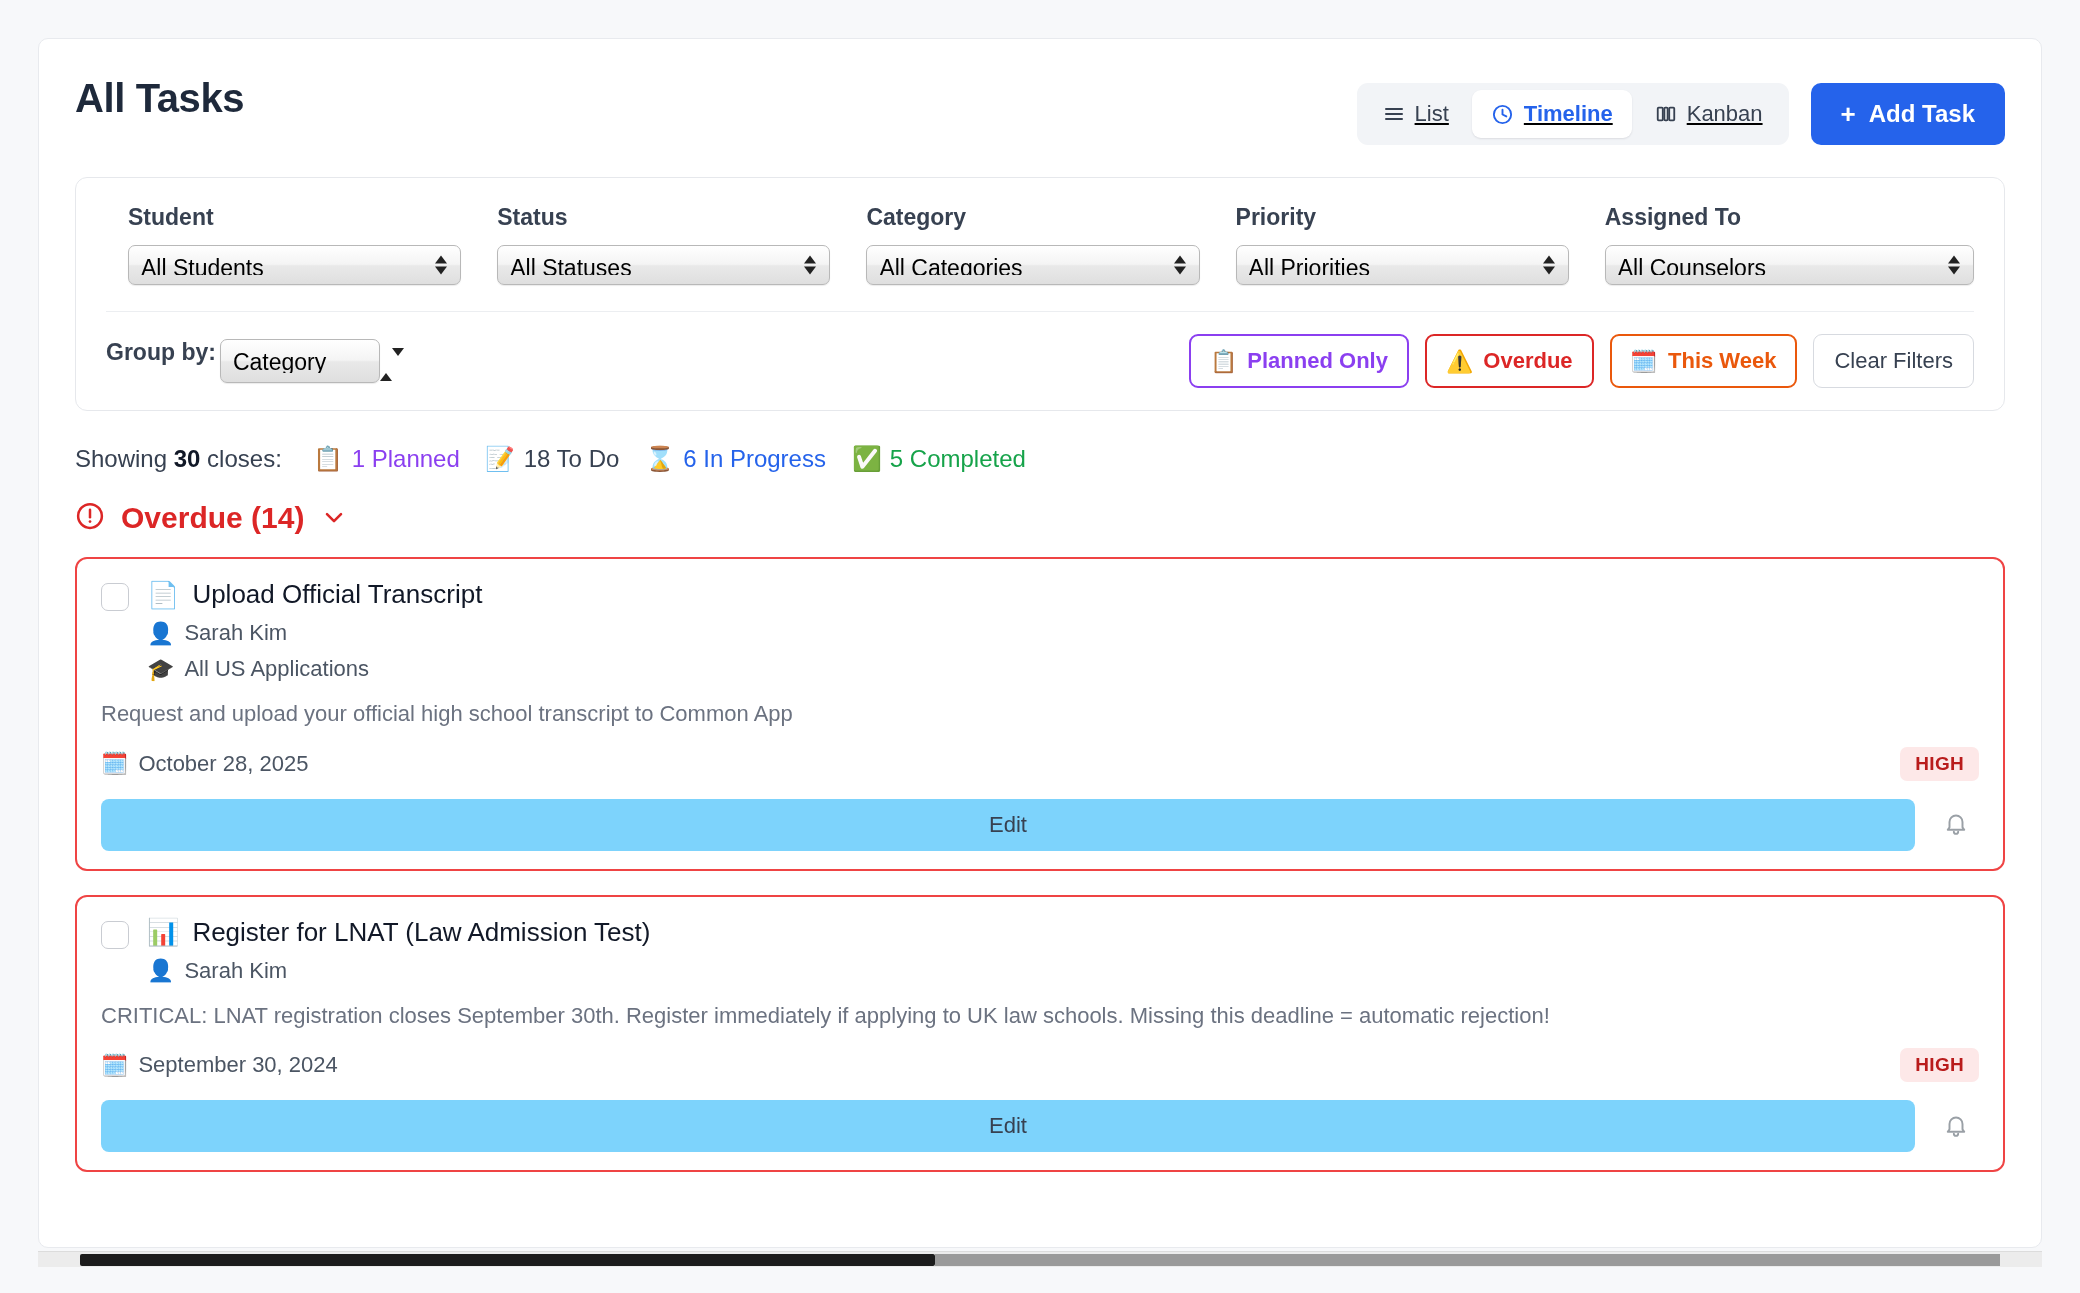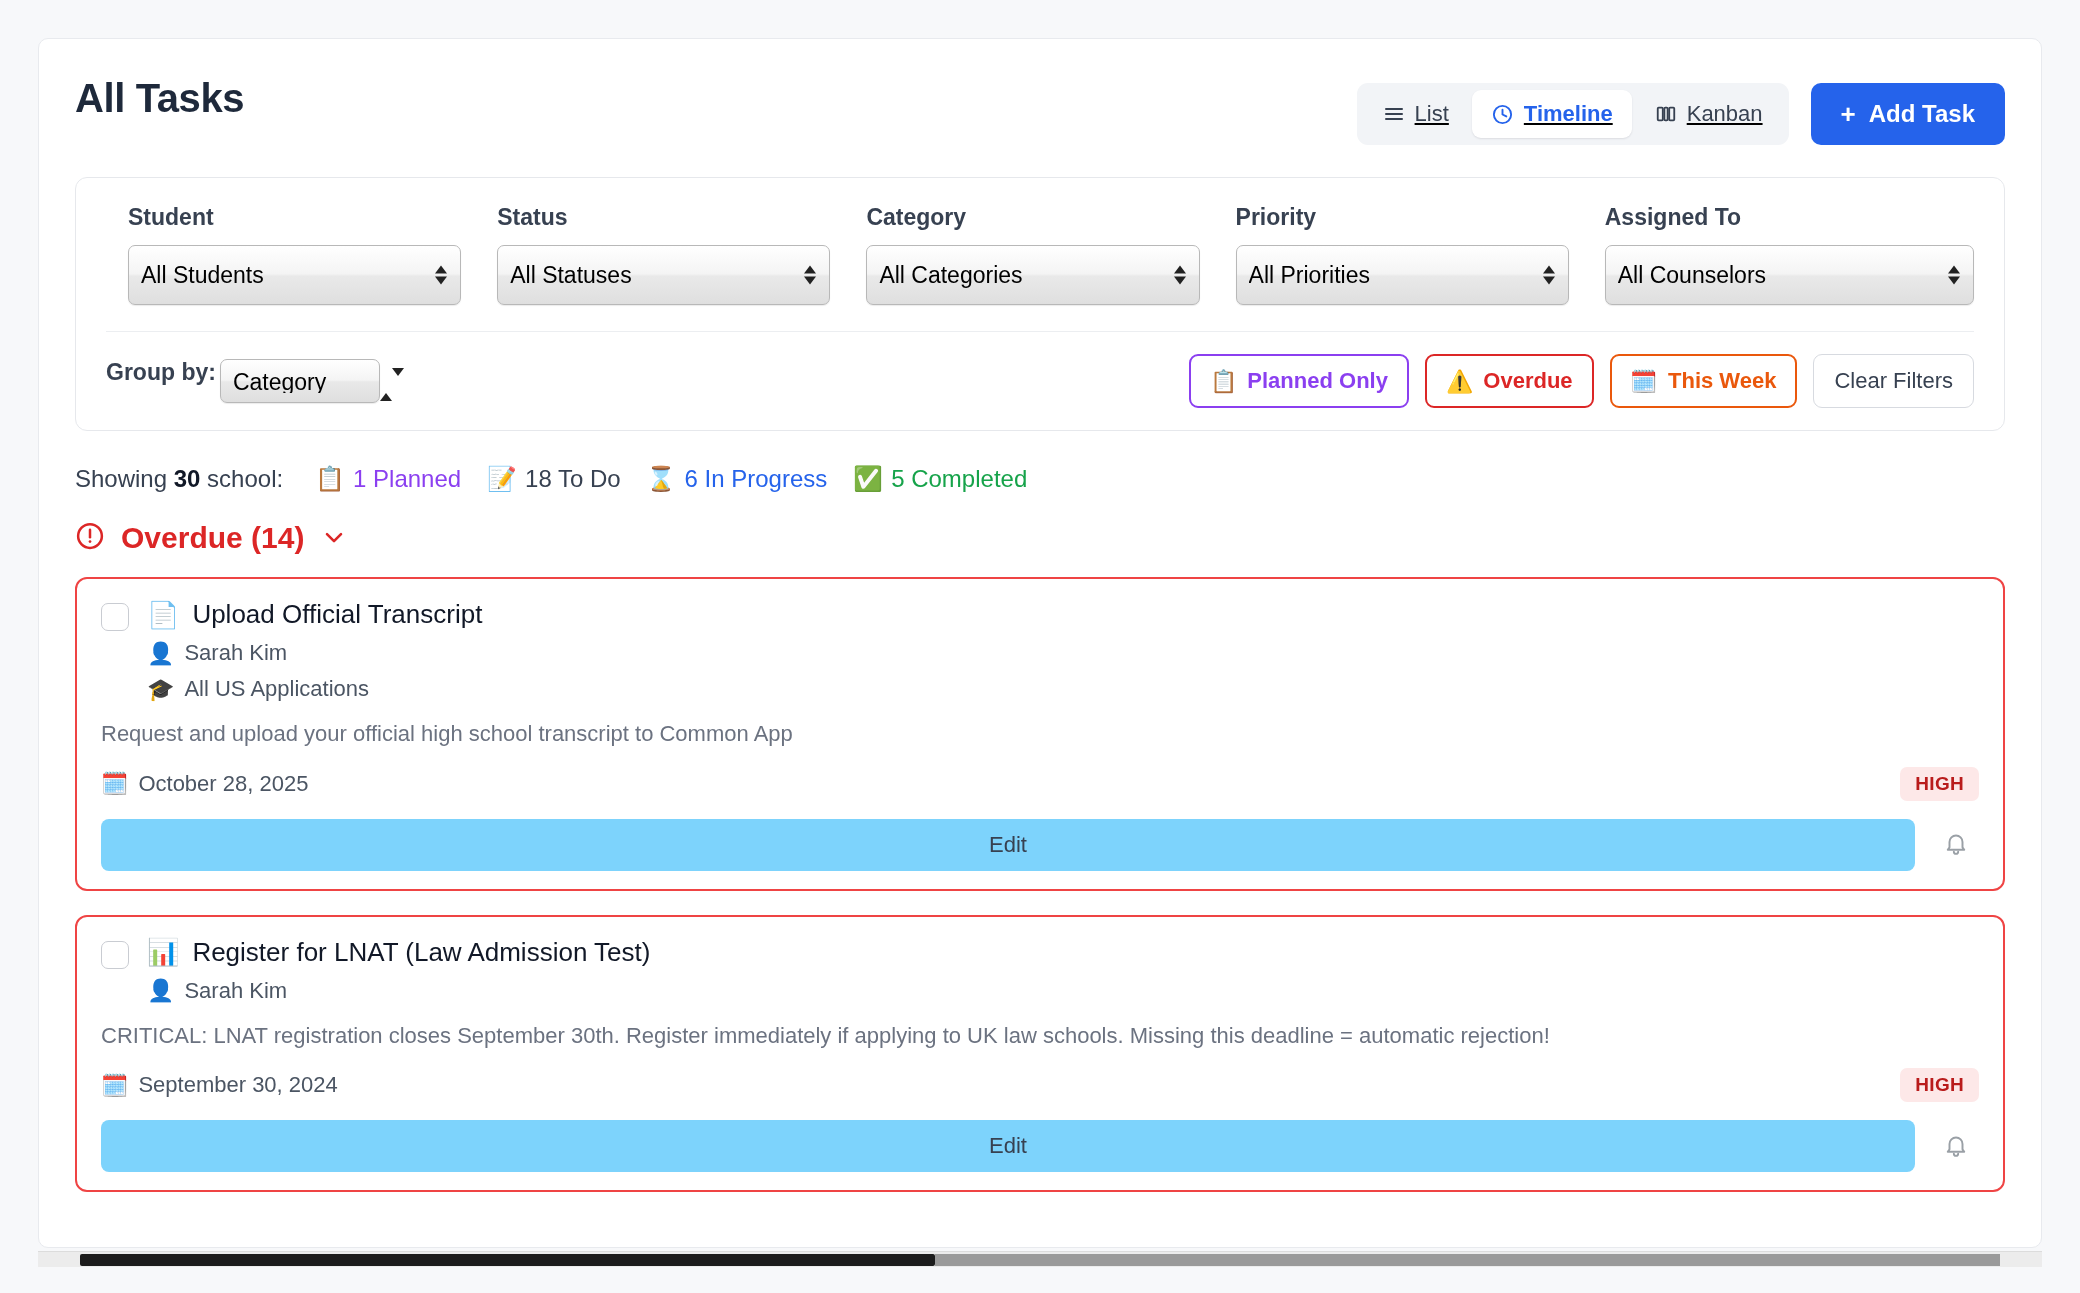--- a/index.html
+++ b/index.html
@@ -138,21 +138,21 @@
     width: 100%;
     font-family: inherit;
     font-size: 23px;
     color: #000;
     padding: 9px 40px 9px 12px;
     border: 1px solid #b8b8b8;
     border-radius: 7px;
     background: linear-gradient(180deg,#ffffff 0%, #f4f4f4 48%, #e9e9e9 52%, #dfdfdf 100%);
     box-shadow: 0 1px 1px rgba(0,0,0,.08);
     cursor: pointer;
-    height: 60px;
+    height: 40px;
   }
   .select-wrap { position: relative; }
   .select-wrap .stepper {
     position: absolute;
     right: 14px; top: 50%;
     transform: translateY(-50%);
     pointer-events: none;
     display: flex;
     flex-direction: column;
     line-height: 0;
@@ -518,21 +518,21 @@
             <span>This Week</span>
           </button>
           <button class="chip chip-clear">
             <span>Clear Filters</span>
           </button>
         </div>
       </div>
     </div>
 
     <div class="summary">
-      <span class="lead"><span>Showing </span><b>30</b><span> school:</span></span>
+      <span class="lead"><span>Showing </span><b>30</b><span> closes:</span></span>
 
       <span class="stat stat-planned">
         <span class="em">📋</span>
         <span>1 Planned</span>
       </span>
       <span class="stat stat-todo">
         <span class="em">📝</span>
         <span>18 To Do</span>
       </span>
       <span class="stat stat-progress">

